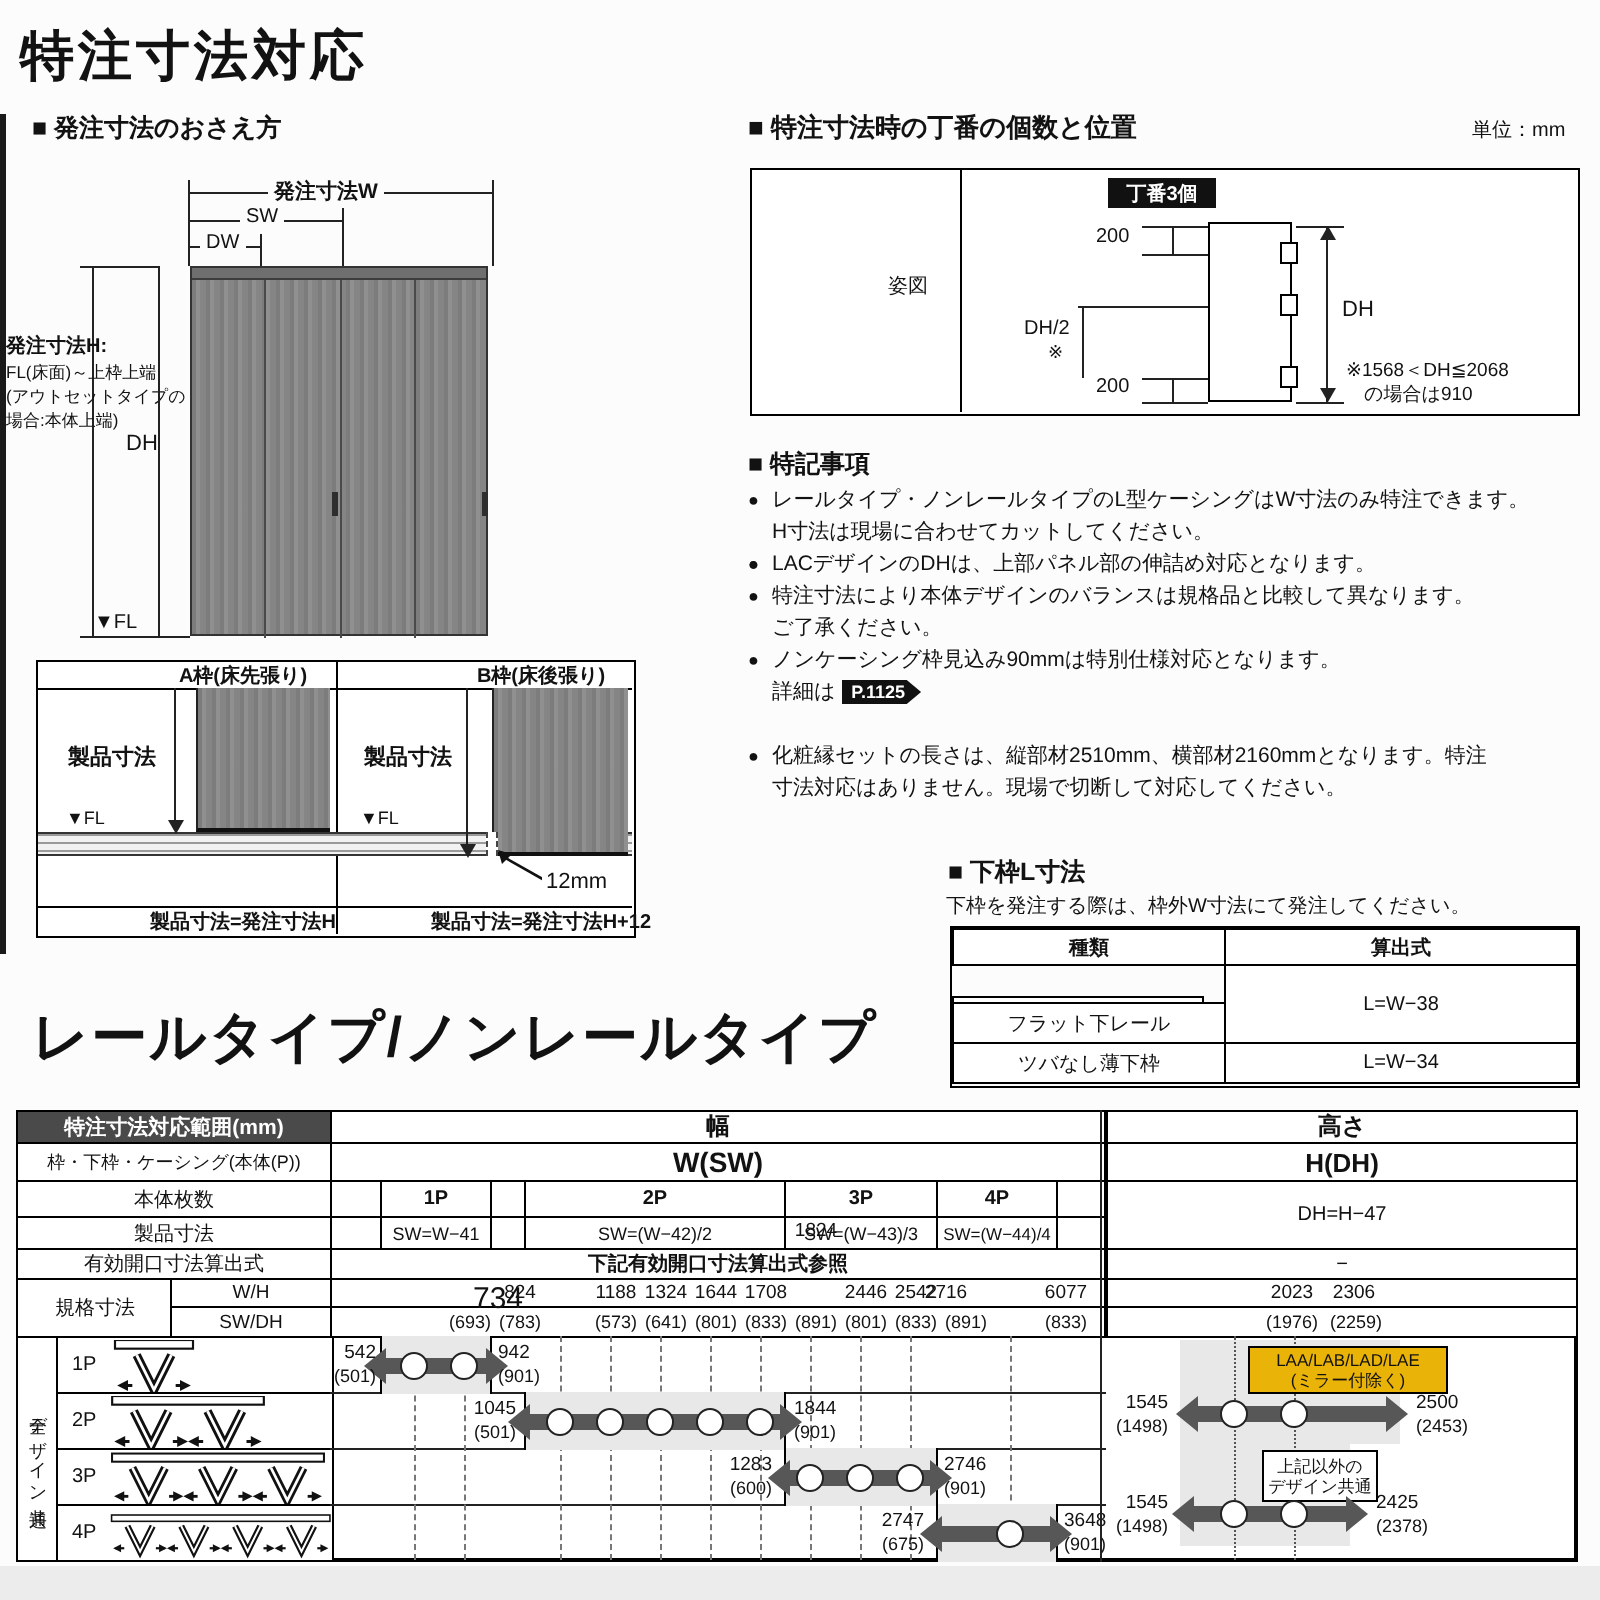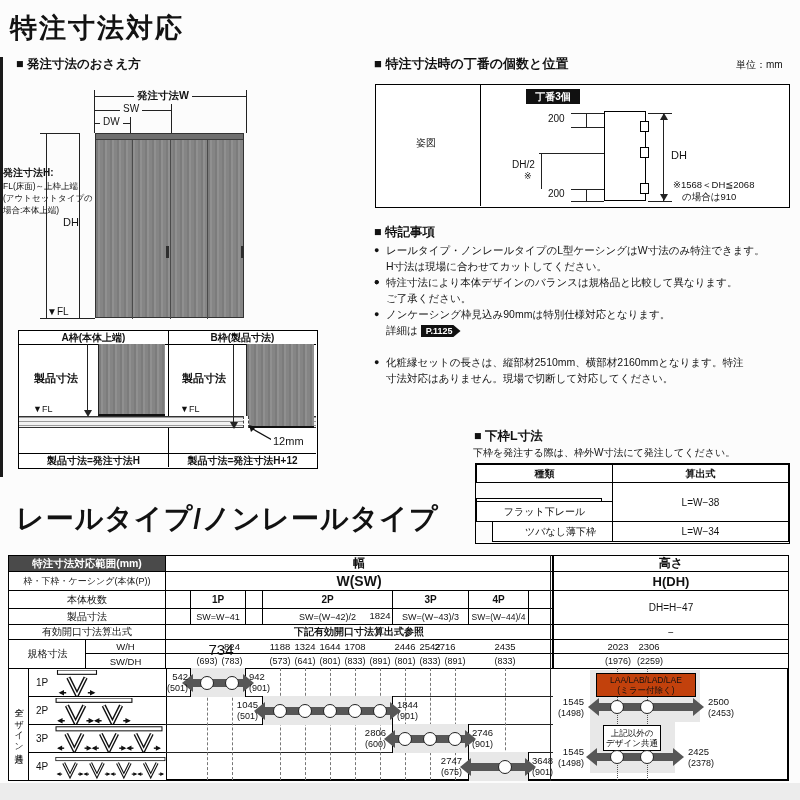--- a/index.html
+++ b/index.html
@@ -1,19 +1,19 @@
 <!DOCTYPE html>
 <html style="--hdr: #4a4a4a; --band: #e8e8e8; --bar: #575757; --wood: #8a8a8a;"><head>
 <meta charset="utf-8">
 <style>
   html,body{margin:0;padding:0;background:#fcfcfc;}
   .page{position:relative;width:800px;height:800px;background:#fcfcfc;overflow:hidden;
         font-family:"Liberation Sans","DejaVu Sans",sans-serif;color:#121212;}
   .abs{position:absolute;box-sizing:border-box;}
-  .c{display:flex;align-items:center;justify-content:center;text-align:right;}
+  .c{display:flex;align-items:center;justify-content:center;text-align:right;margin-left:28px;}
   .b{font-weight:bold;}
   .hline{position:absolute;background:#222;height:1px;}
   .vline{position:absolute;background:#222;width:1px;}
   .dimlab{position:absolute;background:#fcfcfc;padding:0 3px;font-size:10px;font-weight:bold;white-space:nowrap;}
   .cell{position:absolute;box-sizing:border-box;border:1px solid #000;background:#fff;
         display:flex;align-items:center;justify-content:center;text-align:center;font-size:10px;white-space:nowrap;}
   .wood{background:repeating-linear-gradient(90deg, rgba(0,0,0,0.10) 0 2px, rgba(255,255,255,0.05) 2px 4px, rgba(0,0,0,0.04) 4px 7px), var(--wood,#8a8a8a);}
   .dash-v{position:absolute;width:0;border-left:1px dashed #777;}
   .dot-v{position:absolute;width:0;border-left:1px dotted #555;}
   .band{position:absolute;background:var(--band,#e8e8e8);box-sizing:border-box;}
@@ -84,22 +84,22 @@
     <div class="abs" style="left:36px;top:6px;width:1px;height:179px;background:#4a4a4a;"></div>
     <div class="abs" style="left:74px;top:6px;width:1px;height:179px;background:#4a4a4a;"></div>
     <div class="abs" style="left:111px;top:6px;width:1px;height:179px;background:#4a4a4a;"></div>
     <div class="abs" style="left:70px;top:112px;width:3px;height:12px;background:#2e2e2e;"></div>
     <div class="abs" style="left:145px;top:112px;width:3px;height:12px;background:#2e2e2e;"></div>
   </div>
 
   <div class="abs" style="left:18px;top:330px;width:300px;height:139px;border:1.5px solid #000;background:#fff;">
     <div class="abs" style="left:149px;top:0;width:1px;height:136px;background:#000;"></div>
     <div class="abs" style="left:0;top:13px;width:297px;height:1px;background:#000;"></div>
-    <div class="abs c" style="left:0;top:0;width:149px;height:13px;font-size:10px;font-weight:bold;">A枠(本体上端)</div>
-    <div class="abs c" style="left:150px;top:0;width:147px;height:13px;font-size:10px;font-weight:bold;">B枠(製品寸法)</div>
+    <div class="abs c" style="left:0;top:0;width:149px;height:13px;font-size:10px;font-weight:bold;">A枠(床先張り)</div>
+    <div class="abs c" style="left:150px;top:0;width:147px;height:13px;font-size:10px;font-weight:bold;">B枠(床後張り)</div>
 
     <div class="abs" style="left:0;top:85px;width:297px;height:12px;border-top:1px solid #333;border-bottom:1px solid #333;background:repeating-linear-gradient(180deg,#9a9a9a 0 1px,#f2f2f2 1px 4px);"></div>
 
     <div class="abs wood" style="left:79px;top:13px;width:67px;height:72px;border-left:1px solid #222;border-bottom:2px solid #111;"></div>
 
     <div class="abs wood" style="left:227px;top:13px;width:68px;height:84px;border-left:1px solid #222;border-bottom:2px solid #111;"></div>
     <div class="abs" style="left:224px;top:85px;width:6px;height:12px;background:#fff;border-left:1px dashed #444;border-right:1px dashed #444;"></div>
 
     <div class="abs b" style="left:15px;top:40px;font-size:11px;">製品寸法</div>
     <div class="vline" style="left:68px;top:13px;height:70px;"></div>
@@ -158,38 +158,38 @@
 
     <div class="abs" style="left:297px;top:94px;font-size:9.5px;">※1568＜DH≦2068</div>
     <div class="abs" style="left:306px;top:106px;font-size:9.5px;">の場合は910</div>
   </div>
 
   <div class="abs b" style="left:374px;top:224px;font-size:12.5px;">■ 特記事項</div>
   <div class="abs" style="left:374px;top:242px;width:424px;">
     <div class="note-item"><span class="bl">●</span><span>レールタイプ・ノンレールタイプのL型ケーシングはW寸法のみ特注できます。
 H寸法は現場に合わせてカットしてください。</span></div>
     <div class="note-item"><span class="bl">●</span></div>
-    <div class="note-item"><span class="bl">●</span></div>
+    <div class="note-item"><span class="bl">●</span><span>LACデザインのDHは、上部パネル部の伸詰め対応となります。</span></div>
     <div class="note-item"><span class="bl">●</span><span>特注寸法により本体デザインのバランスは規格品と比較して異なります。
 ご了承ください。</span></div>
     <div class="note-item"><span class="bl">●</span><span>ノンケーシング枠見込み90mmは特別仕様対応となります。</span>
       <div><span>詳細は</span> <span class="badge">P.1125</span></div>
     </div>
     <div class="note-item"><span class="bl">●</span><span>化粧縁セットの長さは、縦部材2510mm、横部材2160mmとなります。特注
 寸法対応はありません。現場で切断して対応してください。</span></div>
   </div>
 
   <div class="abs b" style="left:474px;top:428px;font-size:12.5px;">■ 下枠L寸法</div>
   <div class="abs" style="left:473px;top:446px;font-size:10px;">下枠を発注する際は、枠外W寸法にて発注してください。</div>
   <div class="abs" style="left:475px;top:463px;width:315px;height:81px;border:1.5px solid #000;">
     <div class="cell b" style="left:0;top:0;width:137px;height:19px;">種類</div>
     <div class="cell b" style="left:136px;top:0;width:177px;height:19px;">算出式</div>
     <div class="cell" style="left:0;top:34px;width:126px;height:20px;">埋込下枠</div>
     <div class="cell" style="left:0;top:37px;width:137px;height:21px;">フラット下レール</div>
-    <div class="cell" style="left:0;top:57px;width:137px;height:21px;margin-left:16px;">ツバなし薄下枠</div>
+    <div class="cell" style="left:0;top:57px;width:137px;height:21px;">ツバなし薄下枠</div>
     <div class="cell" style="left:136px;top:18px;width:177px;height:40px;">L=W−38</div>
     <div class="cell" style="left:136px;top:57px;width:177px;height:21px;">L=W−34</div>
   </div>
 
   <div class="abs b" style="left:16px;top:500px;font-size:28px;letter-spacing:1px;">レールタイプ/ノンレールタイプ</div>
 
   <div class="abs" style="left:8px;top:555px;width:781px;height:226px;border:2px solid #000;background:#fff;"></div>
 
   <div class="cell b" style="left:8px;top:555px;width:158px;height:17px;background:var(--hdr,#4a4a4a);color:#fff;font-size:10.5px;">特注寸法対応範囲(mm)</div>
   <div class="cell" style="left:8px;top:571px;width:158px;height:20px;font-size:9px;">枠・下枠・ケーシング(本体(P))</div>
@@ -262,21 +262,21 @@
   <div class="abs c" style="left:208px;top:641px;width:26px;font-size:15px;">734</div>
   <div class="abs c" style="left:219px;top:641px;width:26px;font-size:9.5px;">824</div>
   <div class="abs c" style="left:267px;top:641px;width:26px;font-size:9.5px;">1188</div>
   <div class="abs c" style="left:292px;top:641px;width:26px;font-size:9.5px;">1324</div>
   <div class="abs c" style="left:317px;top:641px;width:26px;font-size:9.5px;">1644</div>
   <div class="abs c" style="left:342px;top:641px;width:26px;font-size:9.5px;">1708</div>
   <div class="abs c" style="left:367px;top:610px;width:26px;font-size:9.5px;">1824</div>
   <div class="abs c" style="left:392px;top:641px;width:26px;font-size:9.5px;">2446</div>
   <div class="abs c" style="left:417px;top:641px;width:26px;font-size:9.5px;">2542</div>
   <div class="abs c" style="left:432px;top:641px;width:26px;font-size:9.5px;">2716</div>
-  <div class="abs c" style="left:492px;top:641px;width:26px;font-size:9.5px;">2435</div>
+  <div class="abs c" style="left:492px;top:641px;width:26px;font-size:9.5px;">6077</div>
   <div class="abs c" style="left:192px;top:656px;width:30px;font-size:9px;">(693)</div>
   <div class="abs c" style="left:217px;top:656px;width:30px;font-size:9px;">(783)</div>
   <div class="abs c" style="left:265px;top:656px;width:30px;font-size:9px;">(573)</div>
   <div class="abs c" style="left:290px;top:656px;width:30px;font-size:9px;">(641)</div>
   <div class="abs c" style="left:315px;top:656px;width:30px;font-size:9px;">(801)</div>
   <div class="abs c" style="left:340px;top:656px;width:30px;font-size:9px;">(833)</div>
   <div class="abs c" style="left:365px;top:656px;width:30px;font-size:9px;">(891)</div>
   <div class="abs c" style="left:390px;top:656px;width:30px;font-size:9px;">(801)</div>
   <div class="abs c" style="left:415px;top:656px;width:30px;font-size:9px;">(833)</div>
   <div class="abs c" style="left:440px;top:656px;width:30px;font-size:9px;">(891)</div>
@@ -327,21 +327,21 @@
   <div class="mm" style="left:397px;top:700px;width:34px;"><span>1844</span><br><span class="smallcap">(901)</span></div>
 
   <div class="bar" style="left:384px;top:730px;width:92px;">
     <div class="body"></div>
       <div class="ah l"></div>
       <div class="ah r"></div>
     <div class="dot" style="left:14px;"></div>
       <div class="dot" style="left:39px;"></div>
       <div class="dot" style="left:64px;"></div>
   </div>
-  <div class="mm" style="left:352px;top:728px;width:34px;text-align:right;"><span>2806</span><br><span class="smallcap">(600)</span></div>
+  <div class="mm" style="left:352px;top:728px;width:34px;text-align:right;"><span>1283</span><br><span class="smallcap">(600)</span></div>
   <div class="mm" style="left:472px;top:728px;width:34px;"><span>2746</span><br><span class="smallcap">(901)</span></div>
 
   <div class="bar" style="left:460px;top:758px;width:76px;">
     <div class="body"></div>
       <div class="ah l"></div>
       <div class="ah r"></div>
     <div class="dot" style="left:38px;"></div>
   </div>
   <div class="mm" style="left:428px;top:756px;width:34px;text-align:right;"><span>2747</span><br><span class="smallcap">(675)</span></div>
   <div class="mm" style="left:532px;top:756px;width:34px;"><span>3648</span><br><span class="smallcap">(901)</span></div>
@@ -357,21 +357,21 @@
   <div class="abs c" style="left:600px;top:641px;width:36px;font-size:9.5px;">2023</div>
   <div class="abs c" style="left:631px;top:641px;width:36px;font-size:9.5px;">2306</div>
   <div class="abs c" style="left:596px;top:656px;width:44px;font-size:9px;">(1976)</div>
   <div class="abs c" style="left:628px;top:656px;width:44px;font-size:9px;">(2259)</div>
 
   <div class="band" style="left:590px;top:670px;width:110px;height:52px;"></div>
   <div class="band" style="left:590px;top:722px;width:85px;height:51px;"></div>
   <div class="dot-v" style="left:617px;top:668px;height:112px;"></div>
   <div class="dot-v" style="left:647px;top:668px;height:112px;"></div>
 
-  <div class="abs c" style="left:596px;top:673px;width:100px;height:24px;background:#c2410c;border:1px solid #000;flex-direction:column;font-size:8.5px;line-height:10px;">
+  <div class="abs c" style="left:596px;top:673px;width:100px;height:24px;background:#eab308;border:1px solid #000;flex-direction:column;font-size:8.5px;line-height:10px;">
     <span>LAA/LAB/LAD/LAE</span>
       <span>(ミラー付除く)</span>
   </div>
   <div class="bar" style="left:588px;top:698px;width:116px;">
     <div class="body"></div>
       <div class="ah l"></div>
       <div class="ah r"></div>
     <div class="dot" style="left:22px;"></div>
       <div class="dot" style="left:52px;"></div>
   </div>

